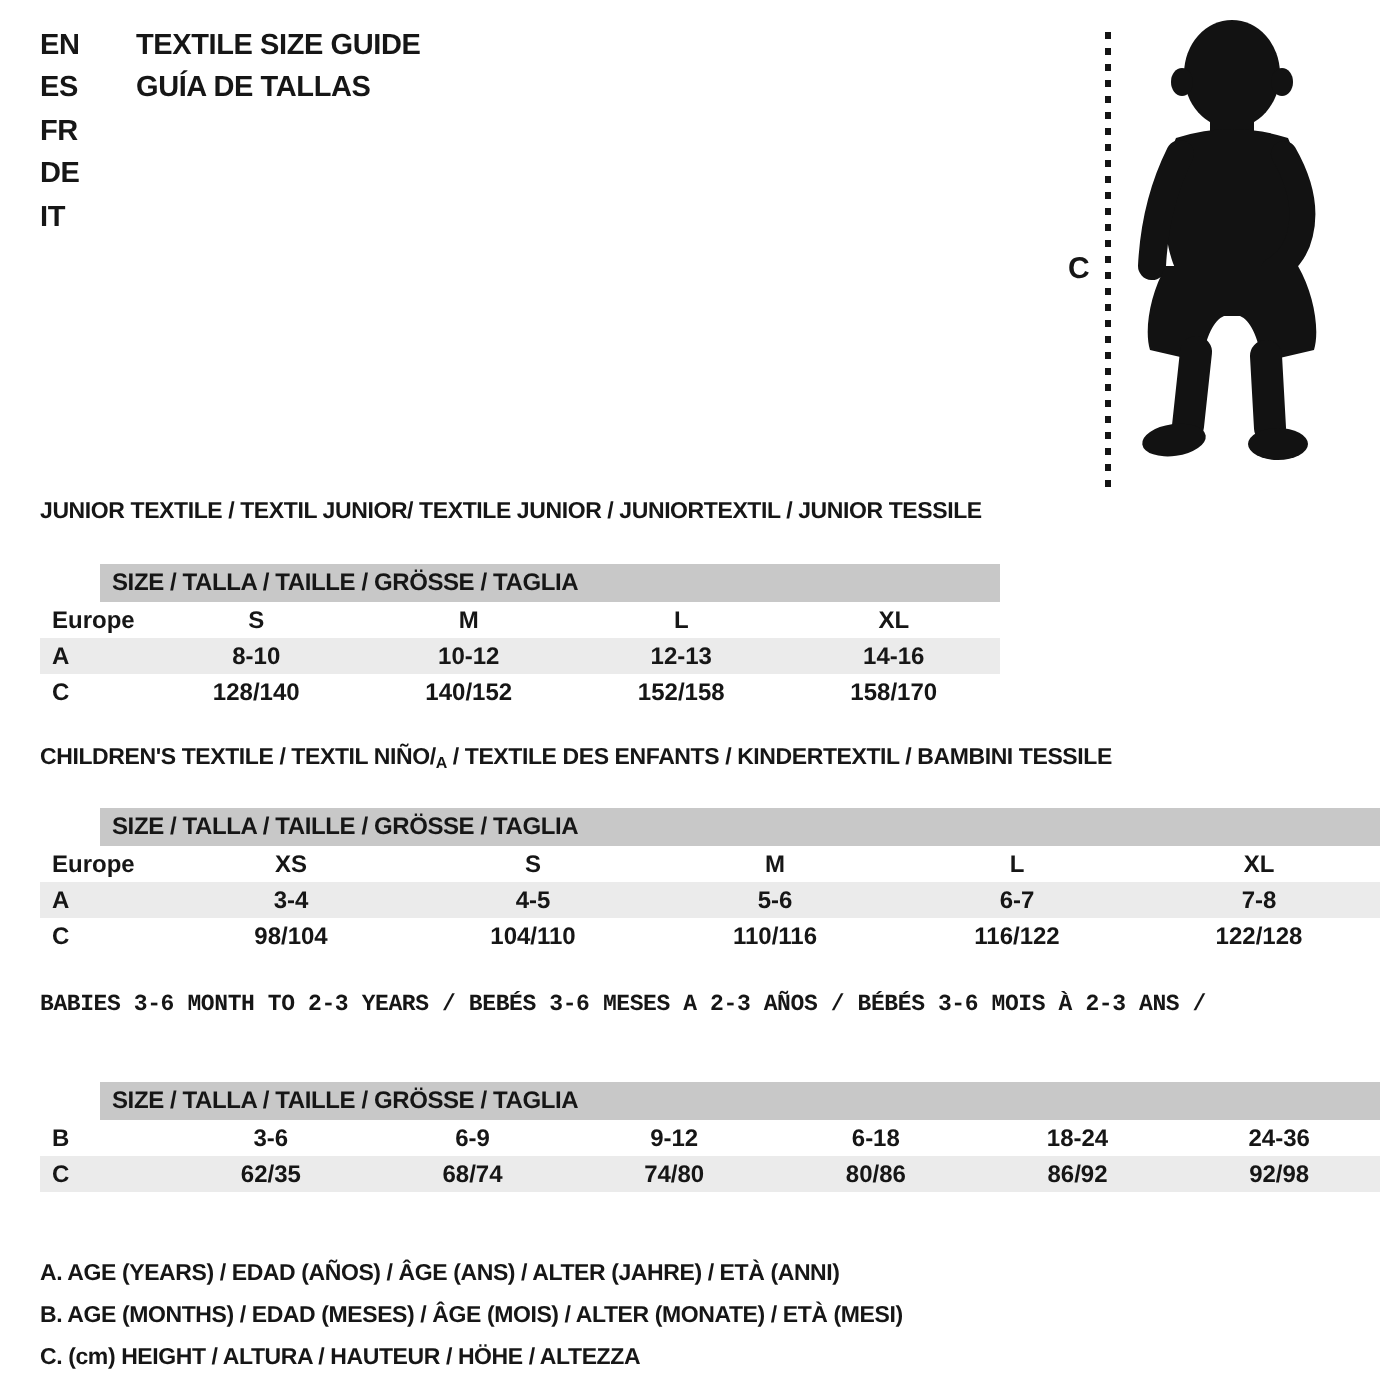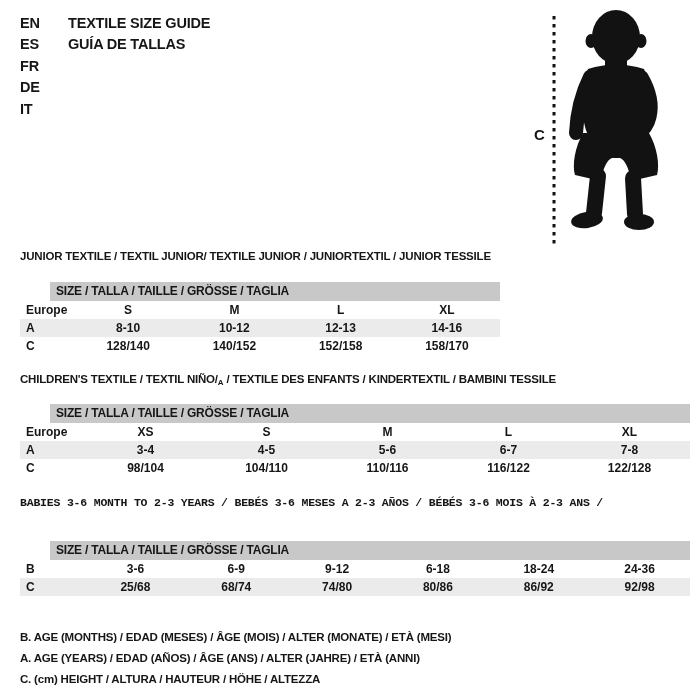--- a/index.html
+++ b/index.html
@@ -156,28 +156,28 @@
       <span class="cell label">B</span>
       <span class="cell">3-6</span>
       <span class="cell">6-9</span>
       <span class="cell">9-12</span>
       <span class="cell">6-18</span>
       <span class="cell">18-24</span>
       <span class="cell">24-36</span>
     </div>
     <div class="tbl-row row-alt">
       <span class="cell label">C</span>
-      <span class="cell">25/68</span>
+      <span class="cell">62/35</span>
       <span class="cell">68/74</span>
       <span class="cell">74/80</span>
       <span class="cell">80/86</span>
       <span class="cell">86/92</span>
       <span class="cell">92/98</span>
     </div>
   </div>
 
   <div class="notes">
+    <div>A. AGE (YEARS) / EDAD (AÑOS) / ÂGE (ANS) / ALTER (JAHRE) / ETÀ (ANNI)</div>
     <div>B. AGE (MONTHS) / EDAD (MESES) / ÂGE (MOIS) / ALTER (MONATE) / ETÀ (MESI)</div>
-    <div>A. AGE (YEARS) / EDAD (AÑOS) / ÂGE (ANS) / ALTER (JAHRE) / ETÀ (ANNI)</div>
     <div>C. (cm) HEIGHT / ALTURA / HAUTEUR / HÖHE / ALTEZZA</div>
   </div>
 
 </div>
 
 </body></html>

